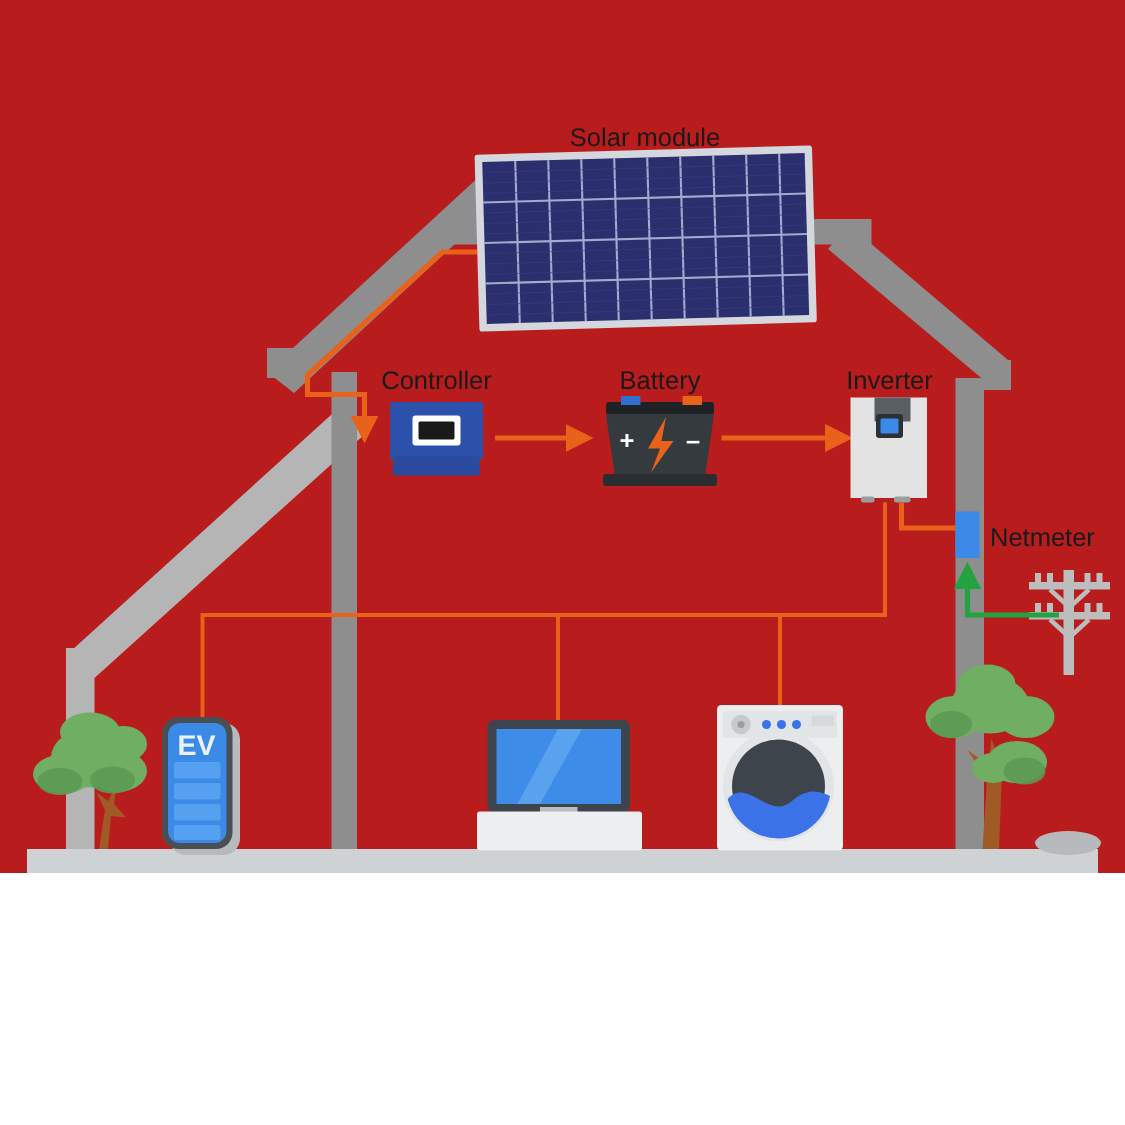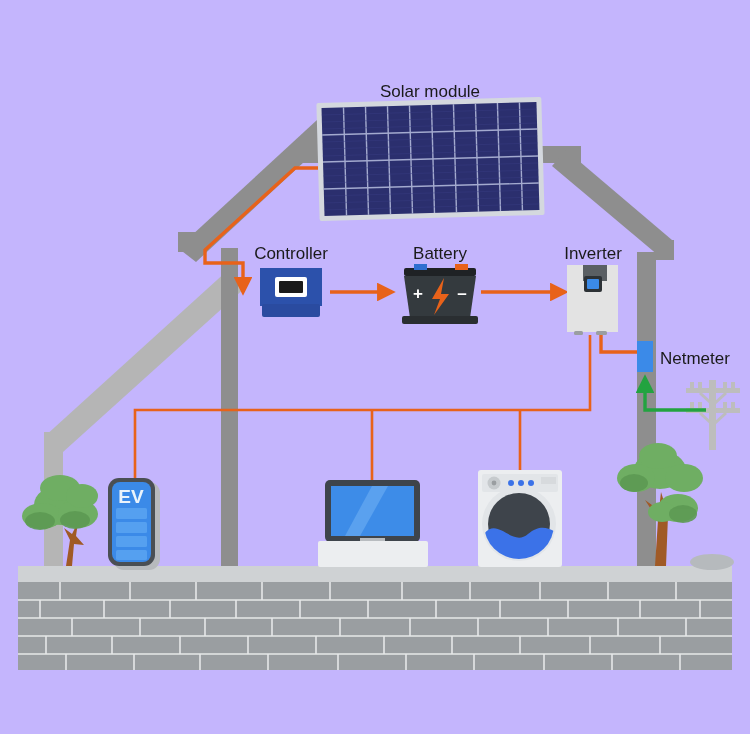--- a/index.html
+++ b/index.html
@@ -6,22 +6,22 @@
     margin: 0;
     padding: 0;
     background: #ffffff;
   }
   body {
     font-family: "Liberation Sans", sans-serif;
   }
   #diagram-root {
     position: relative;
     width: 750px;
-    height: 734px;
-    background: #c4b5fd;
+    height: 582px;
+    background: #b91c1c;
     overflow: hidden;
   }
   #diagram-svg {
     position: absolute;
     top: 0;
     left: 0;
     width: 750px;
     height: 750px;
   }
   .lbl {

